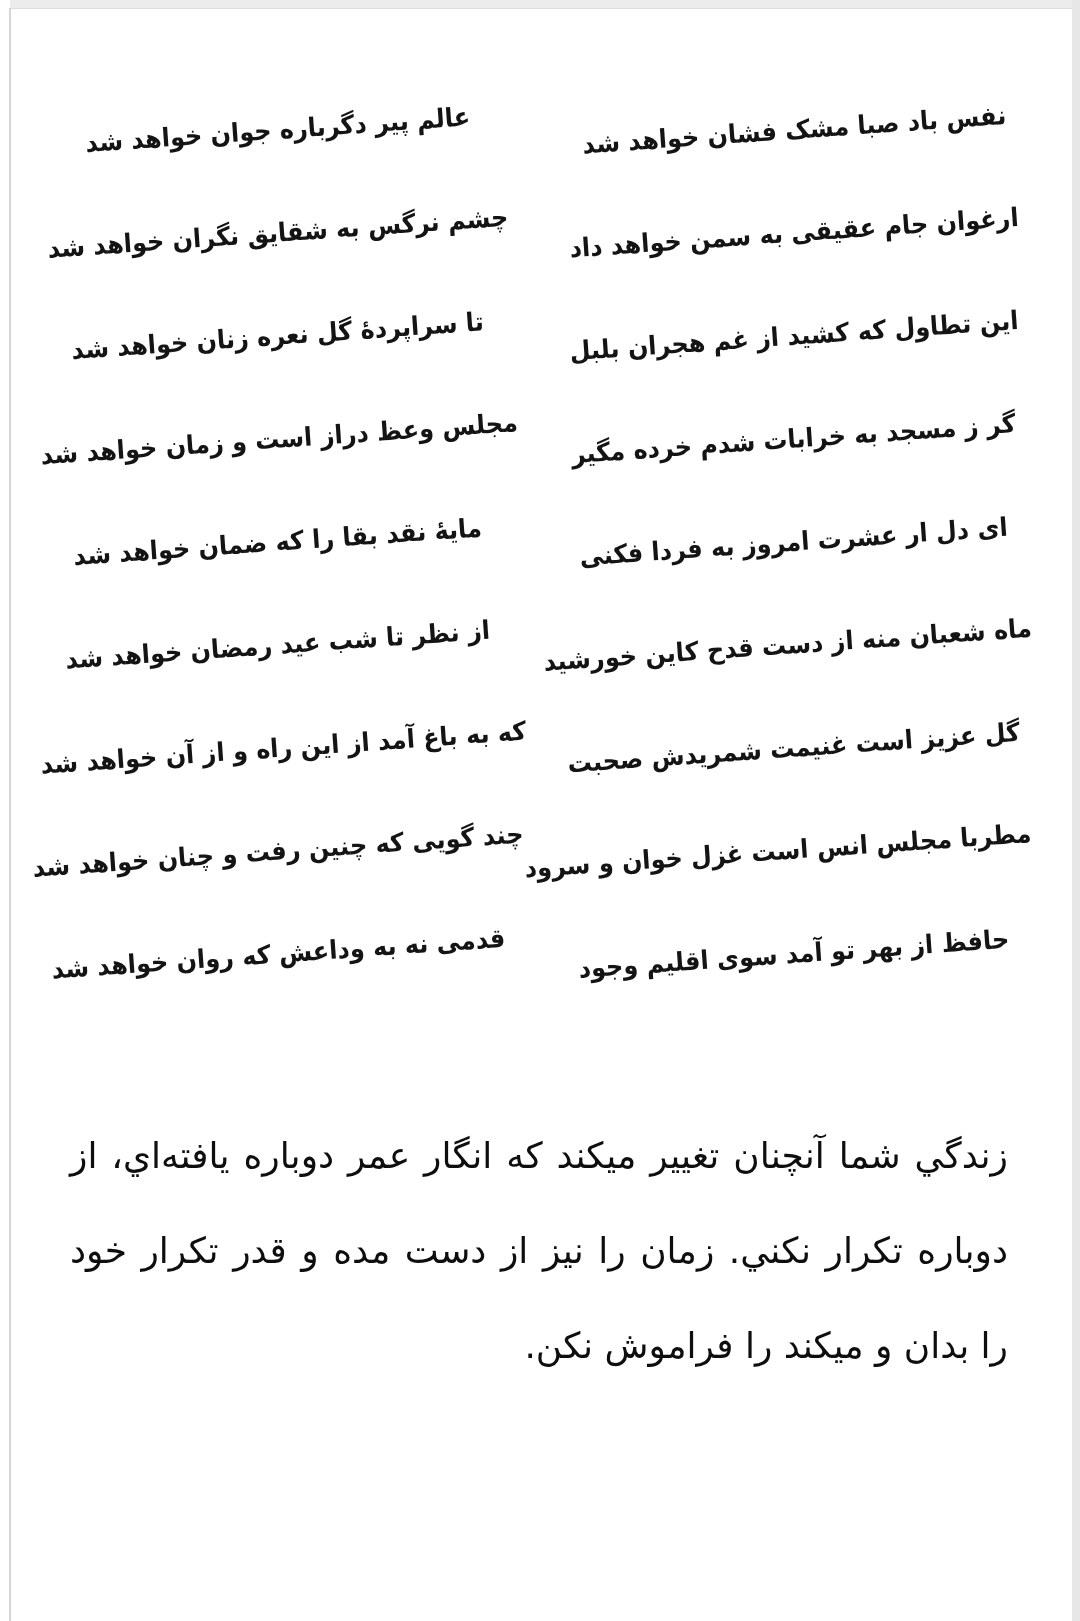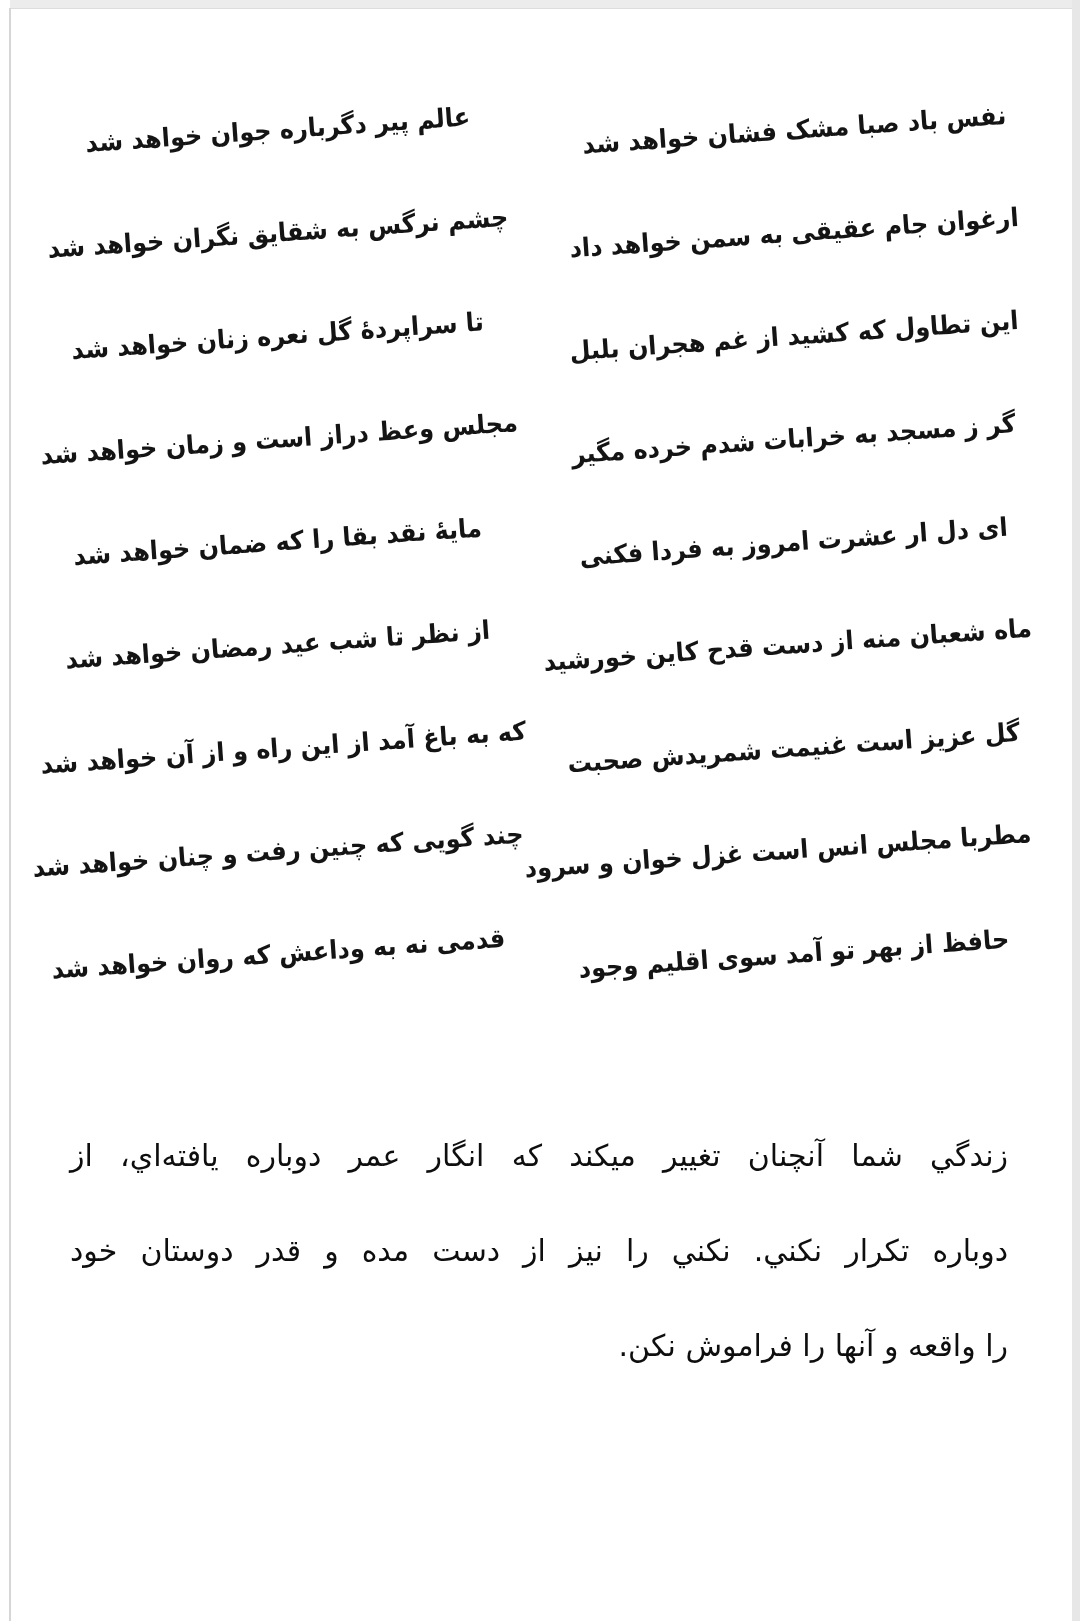--- a/index.html
+++ b/index.html
@@ -52,21 +52,21 @@
     letter-spacing: 0px;
   }
 
   
   .interpretation {
     position: absolute;
     top: 1108px; right: 72px; left: 70px;
     direction: rtl;
   }
   .prose-line {
-    font-size: 30px;
+    font-size: 36px;
     line-height: 95px;
     color: #0e0e0e;
     text-align: justify;
     text-align-last: justify;
     white-space: normal;
   }
   .prose-line.last {
     text-align: right;
     text-align-last: right;
   }
@@ -148,15 +148,15 @@
         <span>حافظ از بهر تو آمد سوی اقلیم وجود</span>
       </div>
     <div class="hemi">
         <span>قدمی نه به وداعش که روان خواهد شد</span>
       </div>
   </div>
 </div>
 
 <div class="interpretation">
   <div class="prose-line">زندگي شما آنچنان تغيير ميكند كه انگار عمر دوباره يافته‌اي، از</div>
-  <div class="prose-line">دوباره تكرار نكني. نكني را نيز از دست مده و قدر دوستان خود</div>
-  <div class="prose-line last">را واقعه و آنها را فراموش نكن.</div>
+  <div class="prose-line">دوباره تكرار نكني. زمان را نيز از دست مده و قدر تكرار خود</div>
+  <div class="prose-line last">را بدان و ميكند را فراموش نكن.</div>
 </div>
 
 </body></html>

